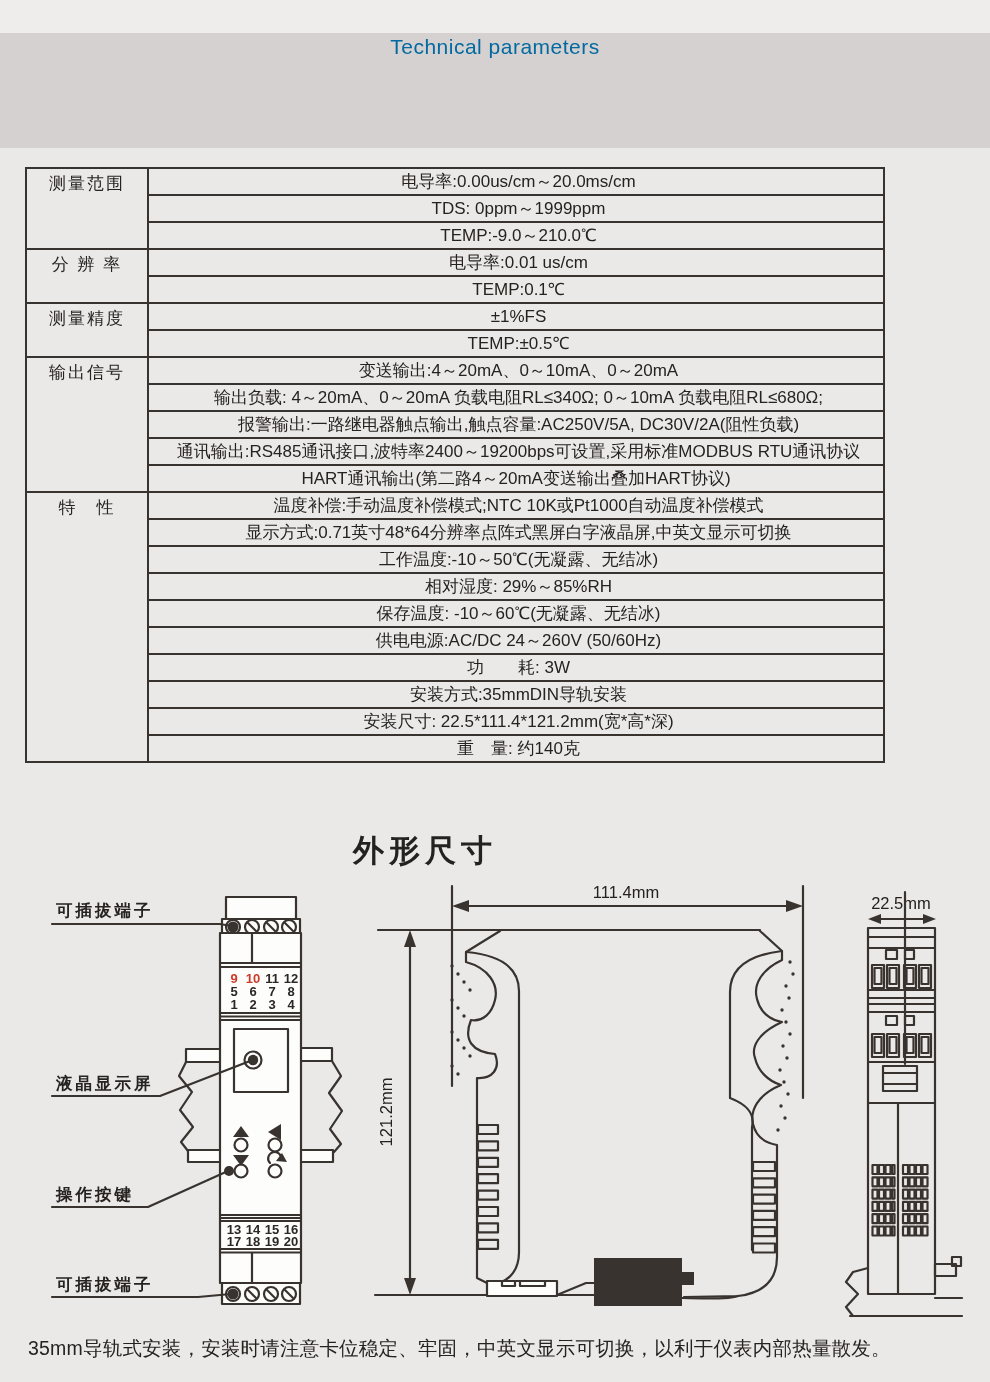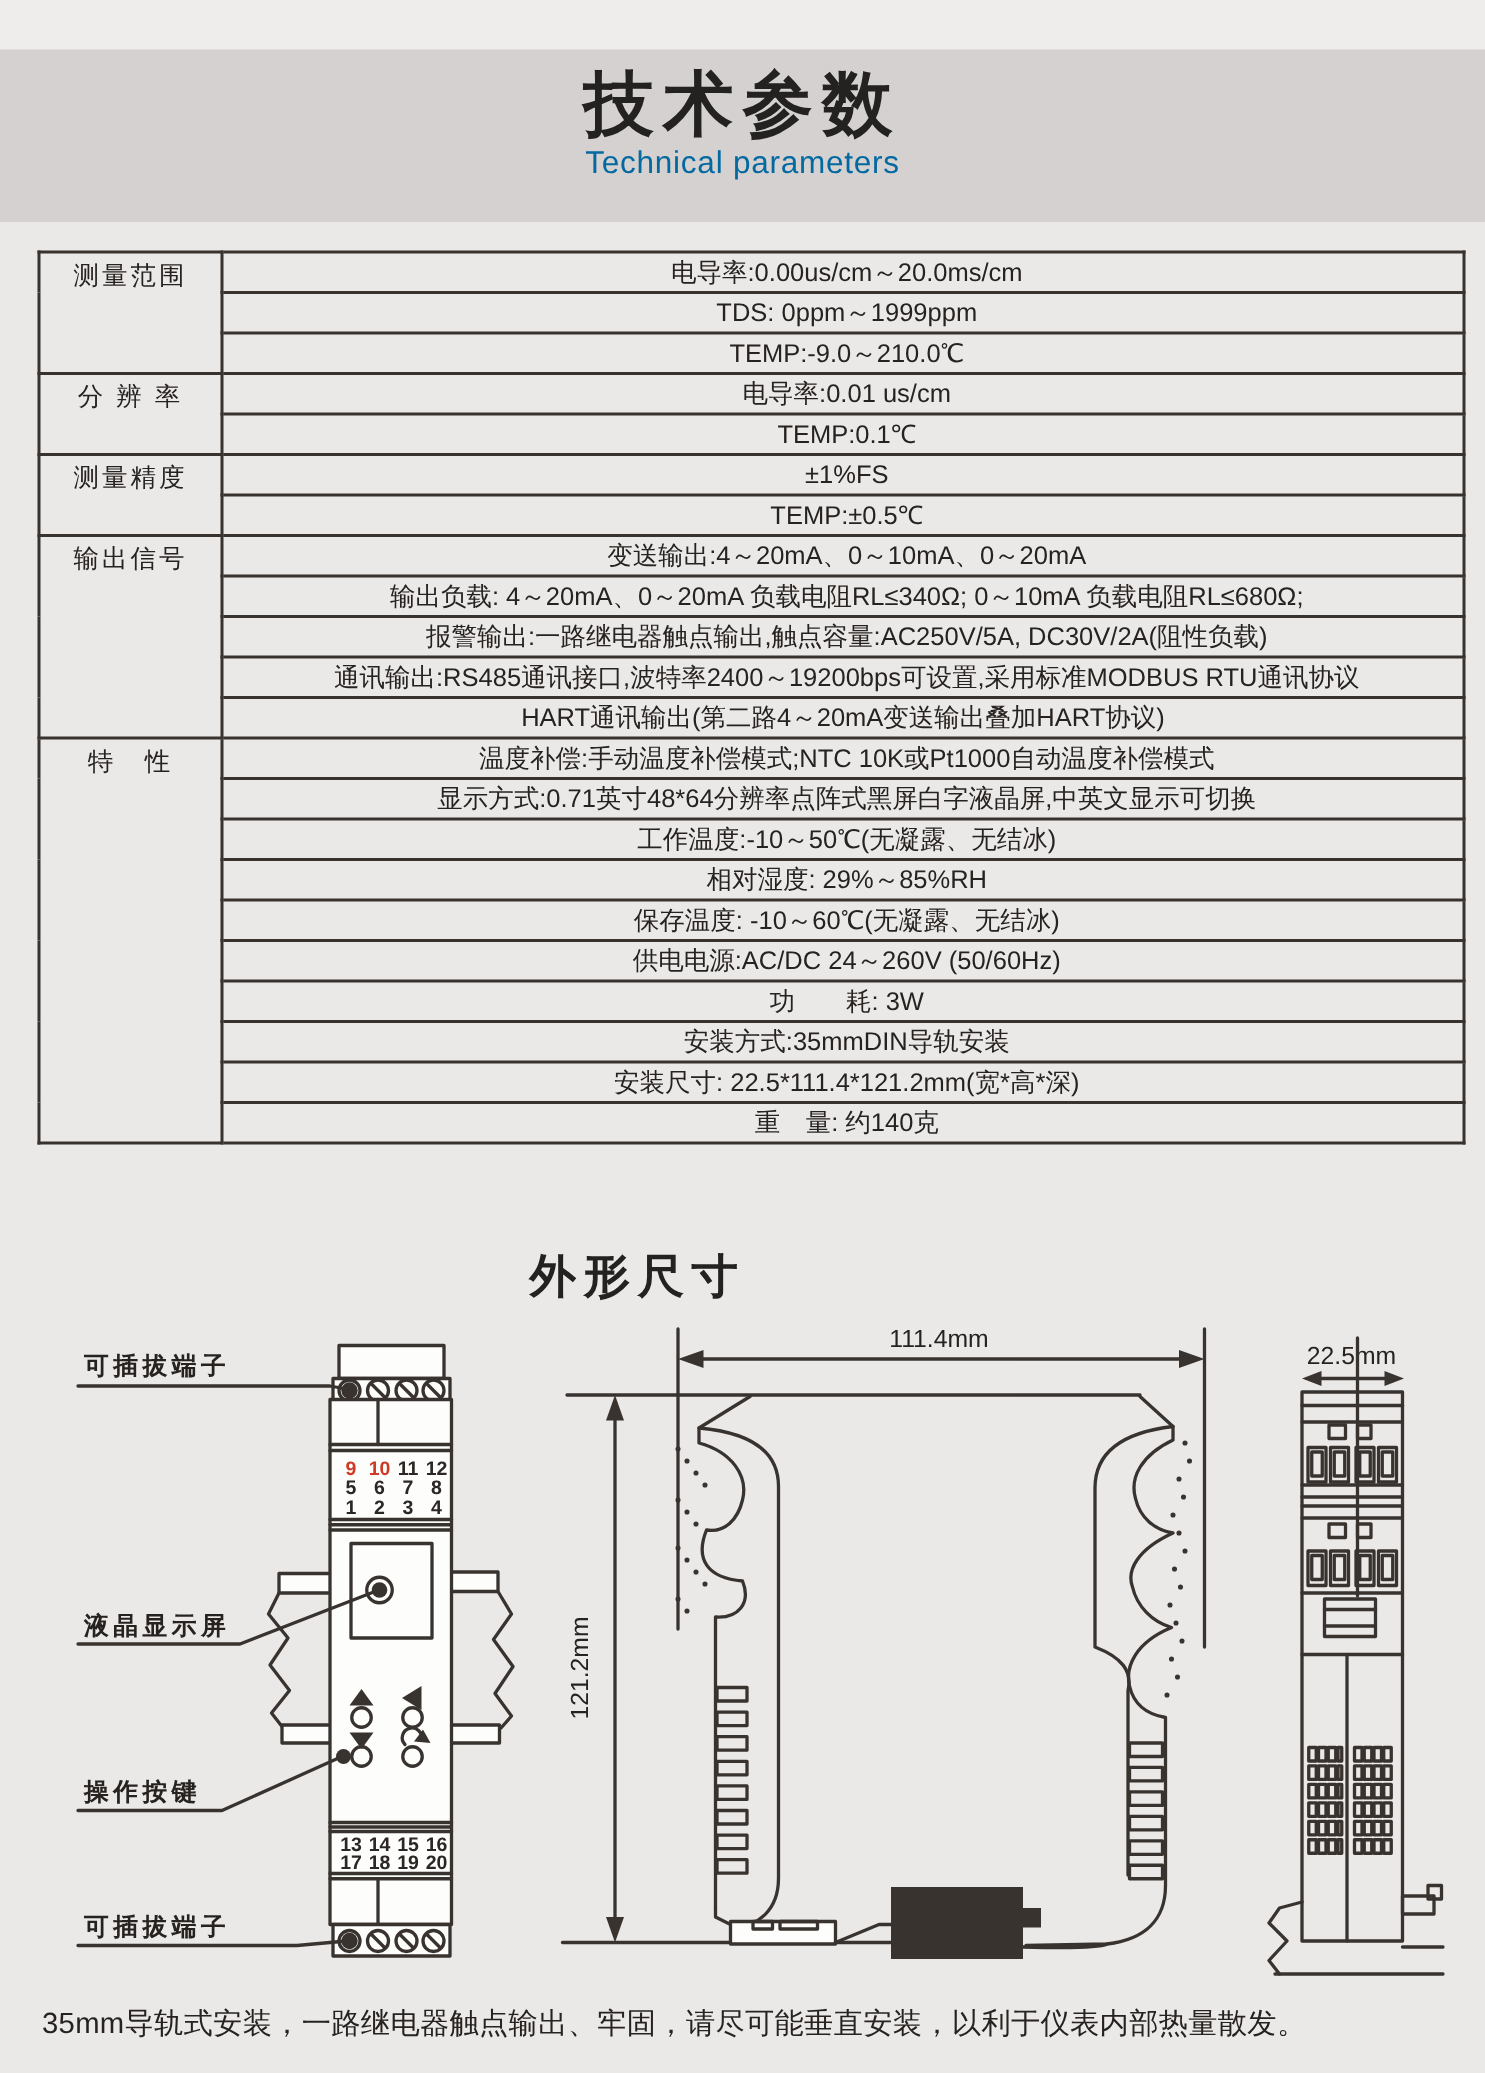--- a/index.html
+++ b/index.html
@@ -5,21 +5,21 @@
   html,body{margin:0;padding:0;}
   body{
     width:990px;height:1382px;position:relative;overflow:hidden;
     background:#ebe9e8;color:#26221f;
     font-family:"Liberation Sans",sans-serif;
   }
   .topstrip{position:absolute;left:0;top:0;width:990px;height:33px;background:#efedec;}
   .band{position:absolute;left:0;top:33px;width:990px;height:115px;background:#d4d1d0;text-align:center;}
   .band .t1{margin:0;padding-top:10px;font-size:47px;line-height:52px;font-weight:700;letter-spacing:6px;color:#232220;}
   .band .t2{font-size:21px;color:#0369a1;letter-spacing:0.5px;margin-top:2px;}
-  table.spec{position:absolute;left:25px;top:167px;width:952px;border-collapse:collapse;table-layout:fixed;}
+  table.spec{position:absolute;left:25px;top:167px;width:860px;border-collapse:collapse;table-layout:fixed;}
   .spec th,.spec td{
     border:2px solid #39332f;font-size:17px;font-weight:400;color:#26221f;
     height:25px;line-height:25px;white-space:nowrap;overflow:hidden;
   }
   .spec th{width:120px;text-align:center;vertical-align:top;padding:2px 0 0;letter-spacing:2px;}
   .spec td{padding:0 4px 0 9px;text-align:center;}
   .spec td.center{text-align:center;padding:0;}
   .outline-title{position:absolute;left:0;top:830px;width:850px;text-align:center;
     font-size:31px;font-weight:700;letter-spacing:5px;color:#232220;}
   .footer{position:absolute;left:28px;top:1335px;width:950px;font-size:19.5px;
@@ -33,21 +33,20 @@
   .numred{fill:#ce3a26;}
   .callout{font-size:16.5px;letter-spacing:3px;fill:#26221f;font-weight:600;}
   .dim{font-size:16.5px;fill:#26221f;}
 </style>
 </head>
 <body>
 
 <div class="topstrip"></div>
 
 <div class="band">
-  <div class="t1">技术参数</div>
   <div class="t2">Technical parameters</div>
 </div>
 
 <table class="spec">
   <tbody>
       <tr>
     <th rowspan="3">测量范围</th>
     <td>电导率:0.00us/cm～20.0ms/cm</td>
   </tr>
   <tr>
@@ -411,13 +410,13 @@
     <g>
       <rect class="ln" stroke-width="1.6" x="935" y="1264" width="21" height="12"></rect>
       <rect class="ln" stroke-width="1.4" x="952" y="1257" width="9" height="9"></rect>
       <polyline class="ln" stroke-width="1.8" points="868,1268 853,1272 846,1282 858,1294 846,1307 853,1316"></polyline>
       <line class="ln" stroke-width="1.8" x1="850" y1="1316" x2="962" y2="1316"></line>
       <line class="ln" stroke-width="1.4" x1="935" y1="1298" x2="962" y2="1298"></line>
     </g>
   </g>
 </svg>
 
-<div class="footer">35mm导轨式安装，一路继电器触点输出、牢固，请尽可能垂直安装，以利于仪表内部热量散发。</div>
+<div class="footer">35mm导轨式安装，安装时请注意卡位稳定、牢固，中英文显示可切换，以利于仪表内部热量散发。</div>
 
 </body></html>

